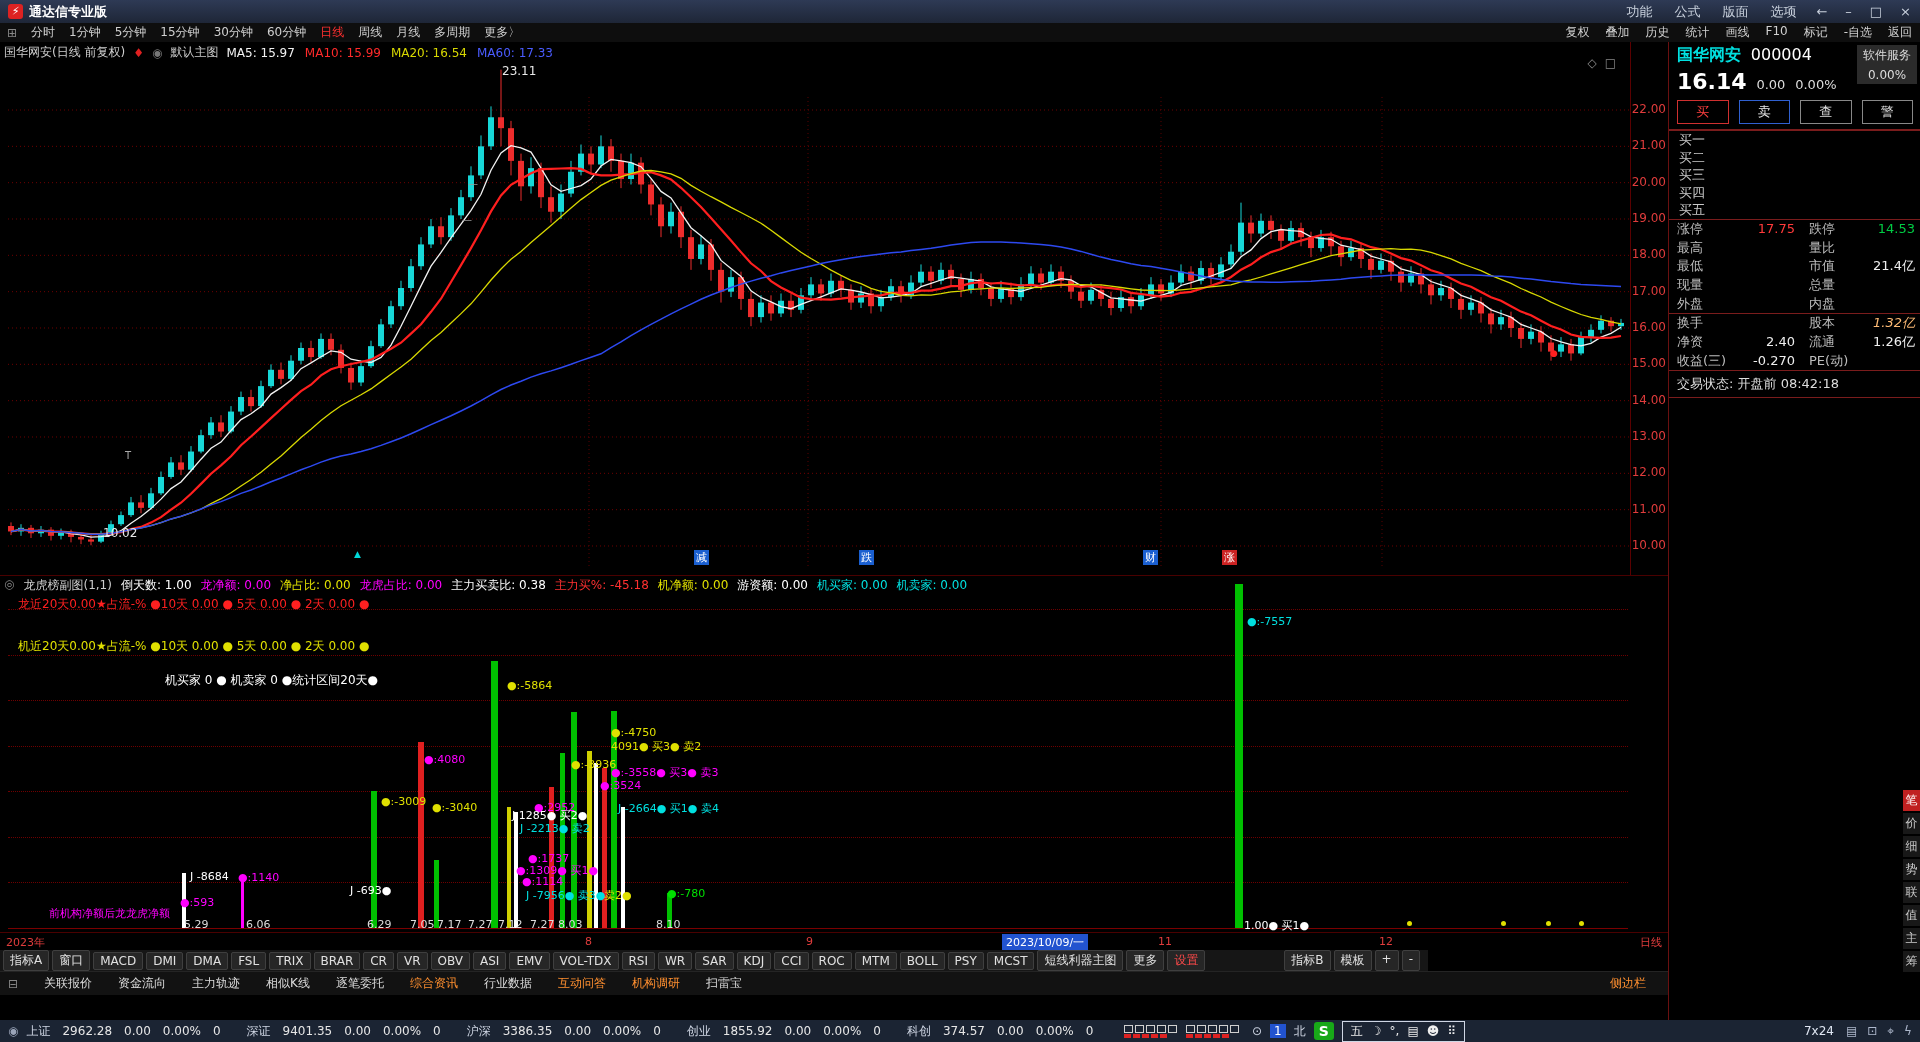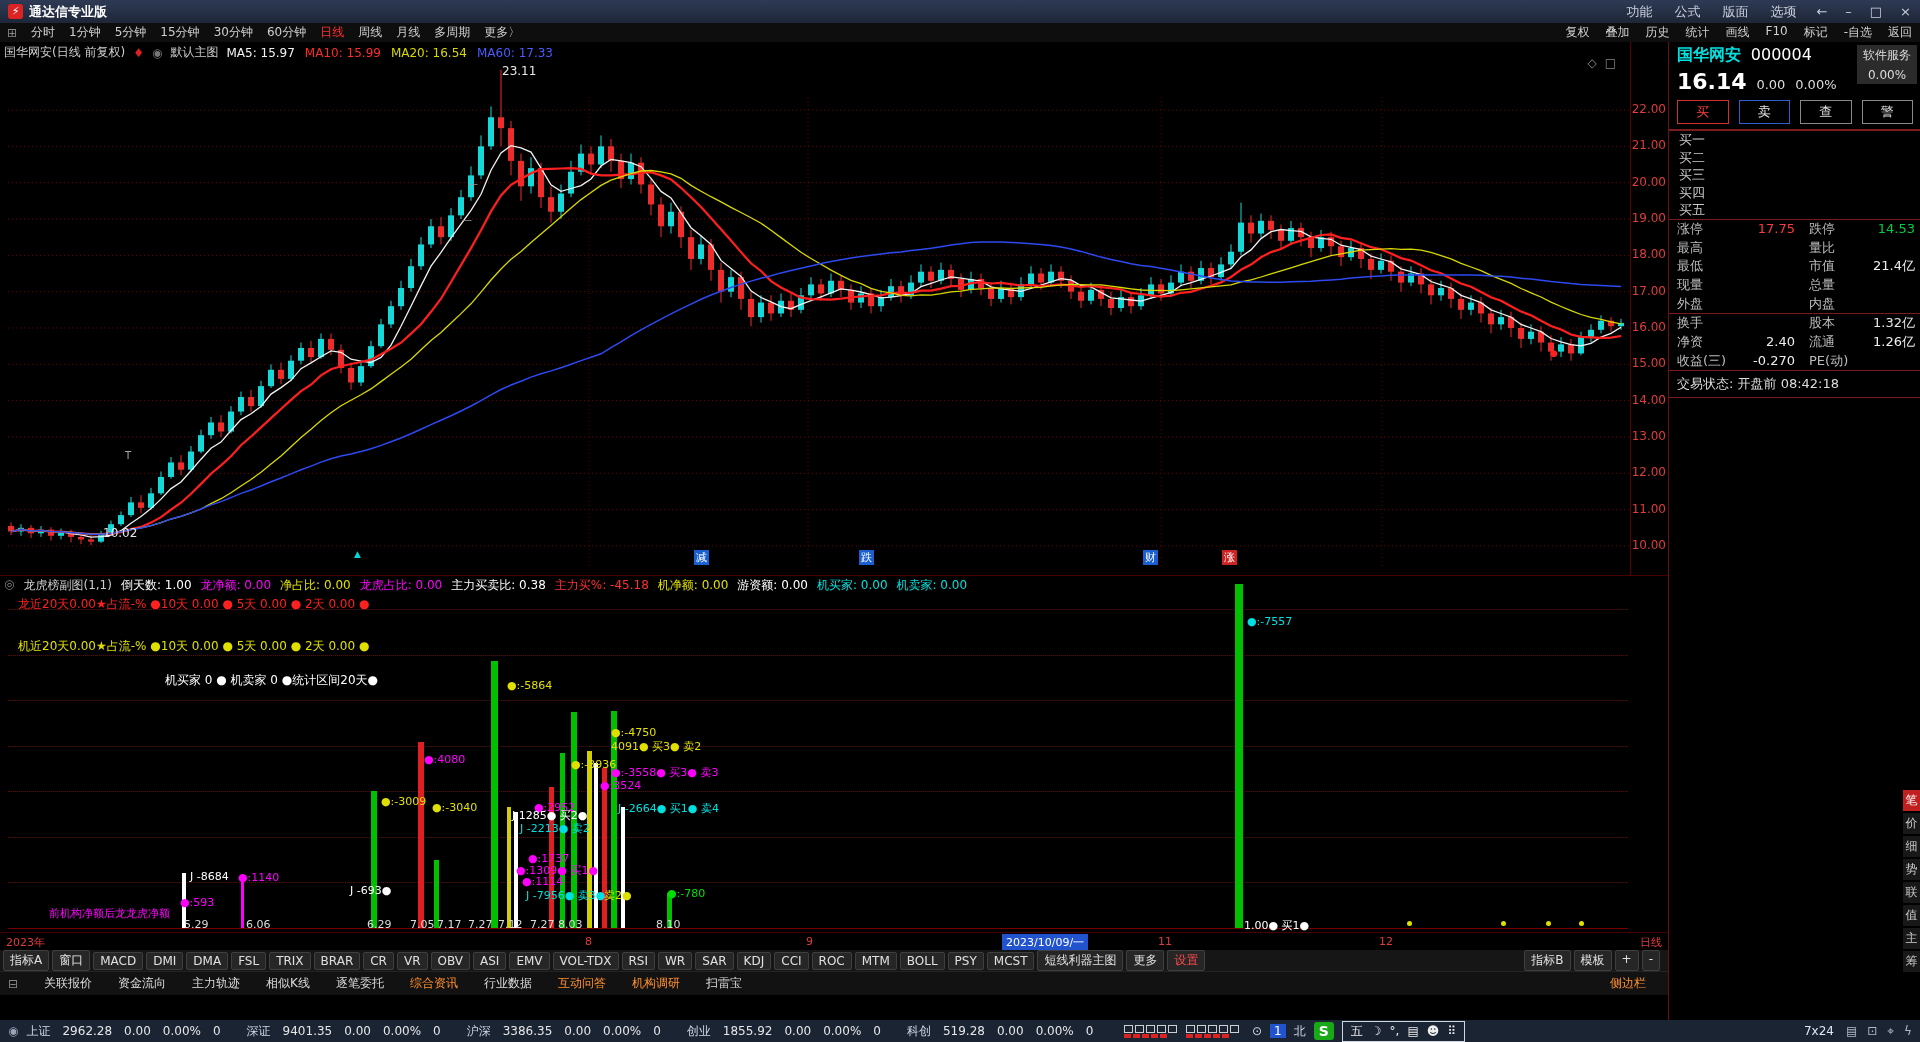--- a/index.html
+++ b/index.html
@@ -32,21 +32,21 @@
   .sgrid{position:absolute;left:8px;width:1620px;border-top:1px dotted #6e0000;}
   .sbar{position:absolute;}
   .slab{position:absolute;white-space:nowrap;font-size:11px;z-index:4;}
   .sfoot{position:absolute;color:#ddd;font-size:11px;top:342px;}
   .sdot{position:absolute;width:5px;height:5px;border-radius:50%;background:#e0e000;top:345px;}
   
   #daxis{position:absolute;left:0;top:932px;width:1668px;height:18px;background:#000;border-top:1px solid #4a0000;}
   .dmark{position:absolute;color:#e03c3c;font-size:11px;top:2px;}
   #dhl{position:absolute;top:1px;background:#2253cf;color:#fff;font-size:11px;padding:1px 4px;}
   
-  #itabs{position:absolute;left:0;top:950px;width:1668px;height:21px;background:#161616;display:flex;align-items:center;gap:3px;padding-left:3px;box-sizing:border-box;}
+  #itabs{position:absolute;left:0;top:950px;width:1428px;height:21px;background:#161616;display:flex;align-items:center;gap:3px;padding-left:3px;box-sizing:border-box;}
   .itab{background:#262626;border:1px solid #3f3f3f;border-radius:2px;color:#e0e0e0;padding:1px 6px;font-size:12px;white-space:nowrap;}
   #itabs-right{margin-left:auto;display:flex;gap:3px;margin-right:8px;text-align:center;}
   #ftabs{position:absolute;left:0;top:971px;width:1668px;height:24px;background:#121212;display:flex;align-items:center;gap:26px;padding-left:8px;box-sizing:border-box;border-top:1px solid #242424;}
   .ftab{color:#ddd;font-size:12px;white-space:nowrap;}
   .ftab.org{color:#ff8f2f;}
   #side-toggle{margin-left:auto;margin-right:22px;color:#ff8f2f;}
   
   #statusbar{position:absolute;left:0;top:1020px;width:1920px;height:22px;background:#1b2433;display:flex;align-items:center;color:#e6e6e6;font-size:12px;}
   .idx{display:flex;gap:26px;margin-right:8px;white-space:nowrap;}
   .heat{display:flex;gap:2px;margin-right:3px;}
@@ -661,21 +661,21 @@
   <span id="side-toggle">侧边栏</span>
 </div>
 
 <div id="statusbar">
   <span style="color:#9aa4b8;margin:0 8px;">◉</span>
   <span id="idxlist" class="idx">
       <span><span style="color: rgb(207, 214, 228);">上证</span><span style="margin-left: 12px;">2962.28</span><span style="margin-left: 12px;">0.00</span><span style="margin-left: 12px;">0.00%</span><span style="margin-left: 12px;">0</span></span>
       <span><span style="color: rgb(207, 214, 228);">深证</span><span style="margin-left: 12px;">9401.35</span><span style="margin-left: 12px;">0.00</span><span style="margin-left: 12px;">0.00%</span><span style="margin-left: 12px;">0</span></span>
       <span><span style="color: rgb(207, 214, 228);">沪深</span><span style="margin-left: 12px;">3386.35</span><span style="margin-left: 12px;">0.00</span><span style="margin-left: 12px;">0.00%</span><span style="margin-left: 12px;">0</span></span>
       <span><span style="color: rgb(207, 214, 228);">创业</span><span style="margin-left: 12px;">1855.92</span><span style="margin-left: 12px;">0.00</span><span style="margin-left: 12px;">0.00%</span><span style="margin-left: 12px;">0</span></span>
-      <span><span style="color: rgb(207, 214, 228);">科创</span><span style="margin-left: 12px;">519.28</span><span style="margin-left: 12px;">0.00</span><span style="margin-left: 12px;">0.00%</span><span style="margin-left: 12px;">0</span></span>
+      <span><span style="color: rgb(207, 214, 228);">科创</span><span style="margin-left: 12px;">374.57</span><span style="margin-left: 12px;">0.00</span><span style="margin-left: 12px;">0.00%</span><span style="margin-left: 12px;">0</span></span>
     </span>
   <span id="midcluster" style="position:absolute;left:1124px;display:flex;align-items:center;">
       <span style="margin-right: 6px;">
         <div class="heat">
           <span class="hcell"></span>
           <span class="hcell"></span>
           <span class="hcell"></span>
           <span class="hcell"></span>
           <span class="hcell"></span>
         </div>
@@ -792,21 +792,21 @@
         <span class="lab c2">内盘</span>
         <span class="v2" style="color: rgb(238, 238, 238);"></span>
       </div>
     </div>
   <div class="rsep"></div>
   <div id="stats2">
       <div class="srow">
         <span class="lab c1">换手</span>
         <span class="v1" style="color: rgb(238, 238, 238);"></span>
         <span class="lab c2">股本</span>
-        <span class="v2" style="color: #e5e5e5;">1.32亿</span>
+        <span class="v2" style="color: #fdba74; font-style: italic;">1.32亿</span>
       </div>
       <div class="srow">
         <span class="lab c1">净资</span>
         <span class="v1" style="color: rgb(238, 238, 238);">2.40</span>
         <span class="lab c2">流通</span>
         <span class="v2" style="color: rgb(238, 238, 238);">1.26亿</span>
       </div>
       <div class="srow">
         <span class="lab c1">收益(三)</span>
         <span class="v1" style="color: rgb(238, 238, 238);">-0.270</span>

